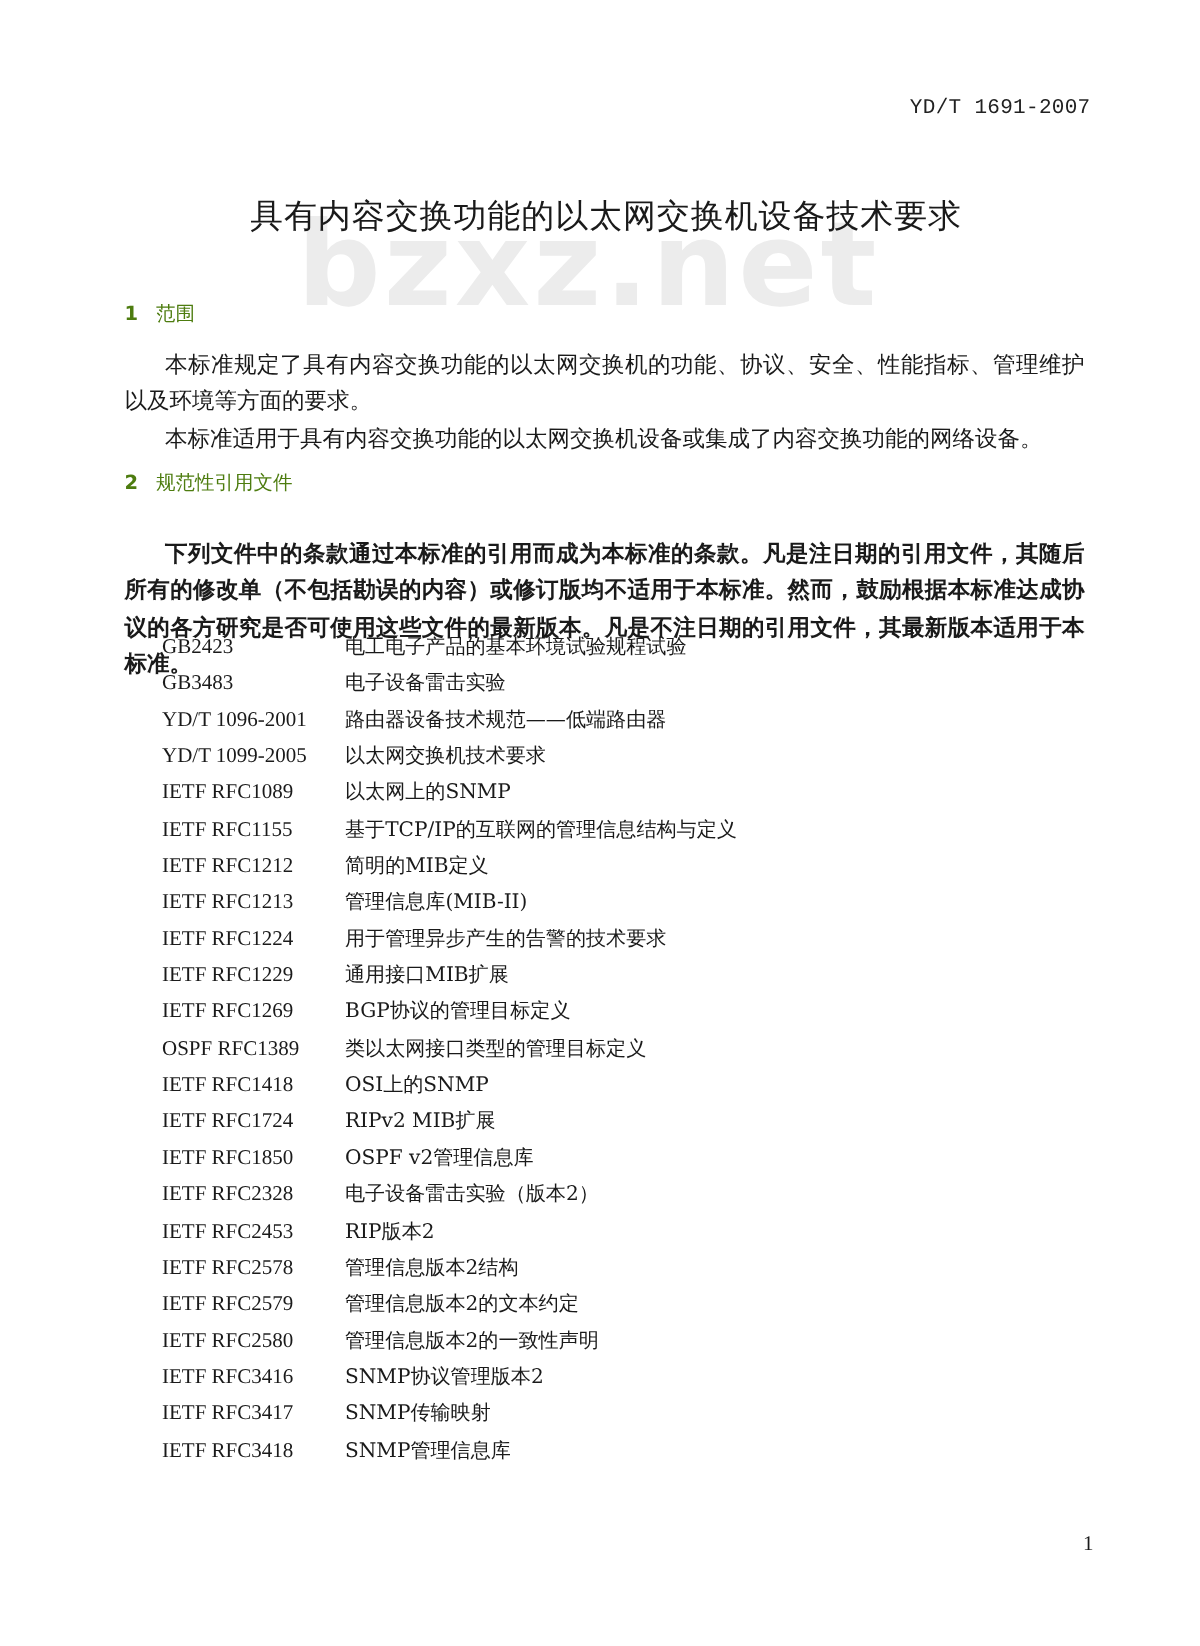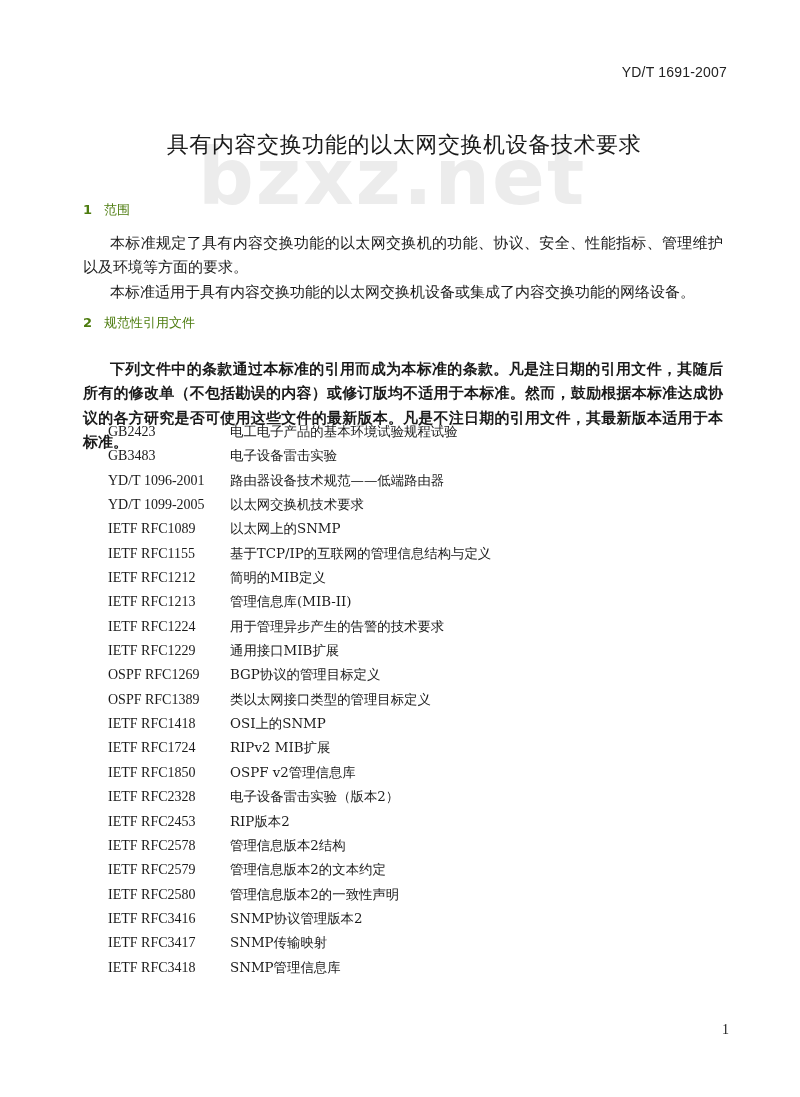--- a/index.html
+++ b/index.html
@@ -12,21 +12,21 @@
       height: 1097px;
       position: relative;
       overflow: hidden;
       color: #1a1a1a;
       font-family: "DejaVu Serif", "Liberation Serif", serif;
     }
     .std-code {
       position: absolute;
       top: 64px;
       right: 73px;
-      font-family: Liberation Sans, sans-serif;
+      font-family: Liberation Mono, monospace;
       font-size: 14px;
       color: #222;
       letter-spacing: 0.2px;
     }
     .watermark {
       position: absolute;
       left: 198px;
       top: 138px;
       width: 360px;
       text-align: right;
@@ -168,21 +168,21 @@
     </li>
   <li class="ref-row">
       <span class="ref-code">IETF RFC1224</span>
       <span class="ref-title">用于管理异步产生的告警的技术要求</span>
     </li>
   <li class="ref-row">
       <span class="ref-code">IETF RFC1229</span>
       <span class="ref-title">通用接口MIB扩展</span>
     </li>
   <li class="ref-row">
-      <span class="ref-code">OSPF RFC1269</span>
+      <span class="ref-code">IETF RFC1269</span>
       <span class="ref-title">BGP协议的管理目标定义</span>
     </li>
   <li class="ref-row">
       <span class="ref-code">OSPF RFC1389</span>
       <span class="ref-title">类以太网接口类型的管理目标定义</span>
     </li>
   <li class="ref-row">
       <span class="ref-code">IETF RFC1418</span>
       <span class="ref-title">OSI上的SNMP</span>
     </li>

